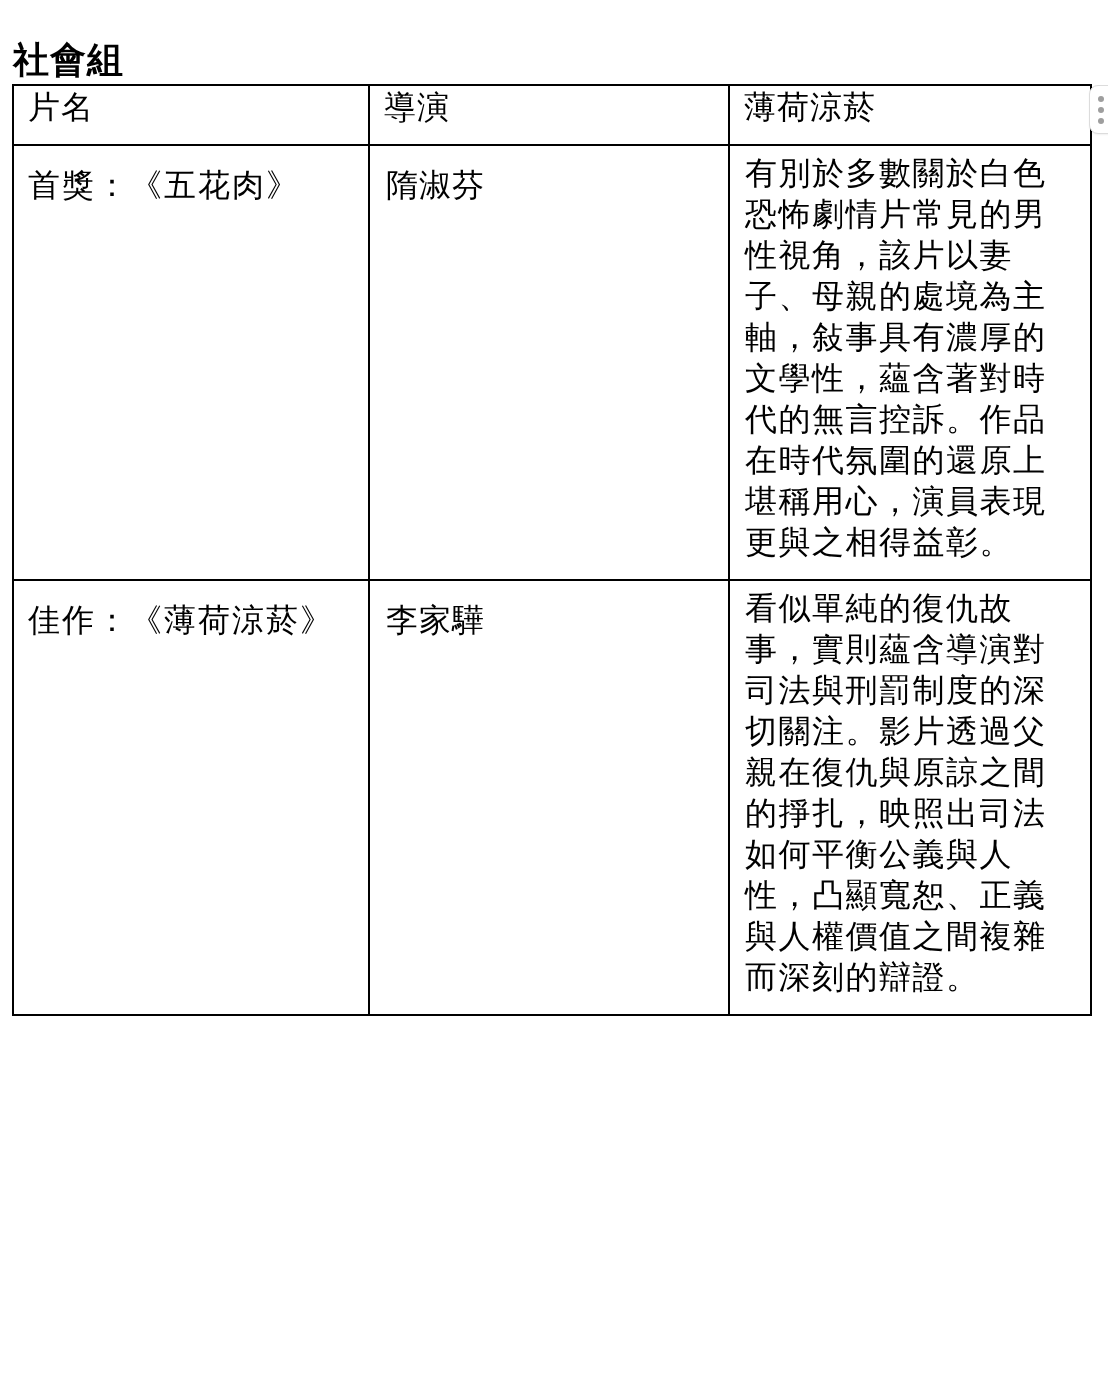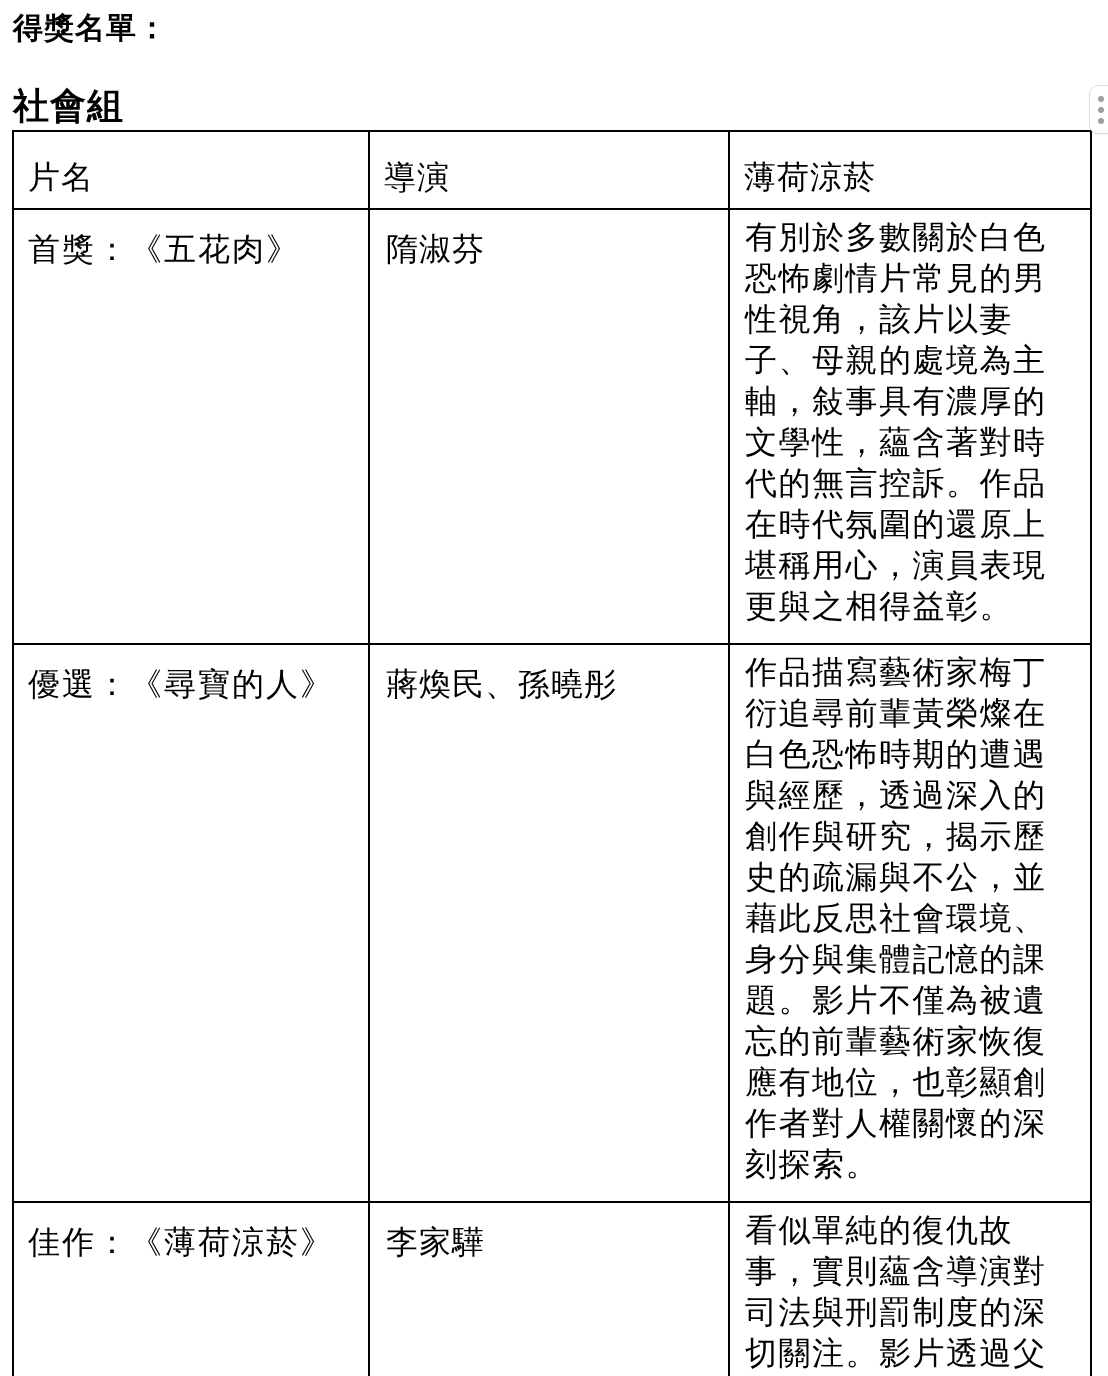--- a/index.html
+++ b/index.html
@@ -46,21 +46,21 @@
   }
   table.awards th, table.awards td {
     vertical-align: top;
     text-align: left;
     font-weight: normal;
     font-size: 32px;
     box-sizing: border-box;
     overflow: hidden;
   }
   th.col-header {
-    padding: 24px 8px 8px 14px;
+    padding: 0 8px 8px 14px;
     height: 60px;
     letter-spacing: 1px;
   }
   td.film-title {
     padding: 18px 8px 8px 14px;
     letter-spacing: 2px;
     white-space: nowrap;
   }
   td.director {
     padding: 18px 4px 8px 16px;
@@ -104,46 +104,40 @@
     height: 6px;
     border-radius: 50%;
     background: #9e9e9e;
   }
 </style>
 </head>
 <body>
 
 <div class="page">
 
-  <div class="doc-heading">得獎名單：</div>
 
   <div class="section-title">社會組</div>
 
   <table class="awards">
     <colgroup>
       <col style="width:356px">
       <col style="width:360px">
       <col style="width:362px">
     </colgroup>
     <tbody>
         <tr class="header-row">
       <th class="col-header">片名</th>
       <th class="col-header">導演</th>
       <th class="col-header">薄荷涼菸</th>
     </tr>
     <tr class="row-1">
       <td class="film-title">首獎：《五花肉》</td>
       <td class="director">隋淑芬</td>
       <td class="comment">有別於多數關於白色恐怖劇情片常見的男性視角，該片以妻子、母親的處境為主軸，敍事具有濃厚的文學性，蘊含著對時代的無言控訴。作品在時代氛圍的還原上堪稱用心，演員表現更與之相得益彰。</td>
     </tr>
-    <tr class="row-2">
-      <td class="film-title">優選：《尋寶的人》</td>
-      <td class="director">蔣煥民、孫曉彤</td>
-      <td class="comment">作品描寫藝術家梅丁衍追尋前輩黃榮燦在白色恐怖時期的遭遇與經歷，透過深入的創作與研究，揭示歷史的疏漏與不公，並藉此反思社會環境、身分與集體記憶的課題。影片不僅為被遺忘的前輩藝術家恢復應有地位，也彰顯創作者對人權關懷的深刻探索。</td>
-    </tr>
     <tr class="row-3">
       <td class="film-title">佳作：《薄荷涼菸》</td>
       <td class="director">李家驊</td>
       <td class="comment">看似單純的復仇故事，實則蘊含導演對司法與刑罰制度的深切關注。影片透過父親在復仇與原諒之間的掙扎，映照出司法如何平衡公義與人性，凸顯寬恕、正義與人權價值之間複雜而深刻的辯證。</td>
     </tr>
   </tbody>
     </table>
 
   <div class="more-button">
     <div class="dots">

